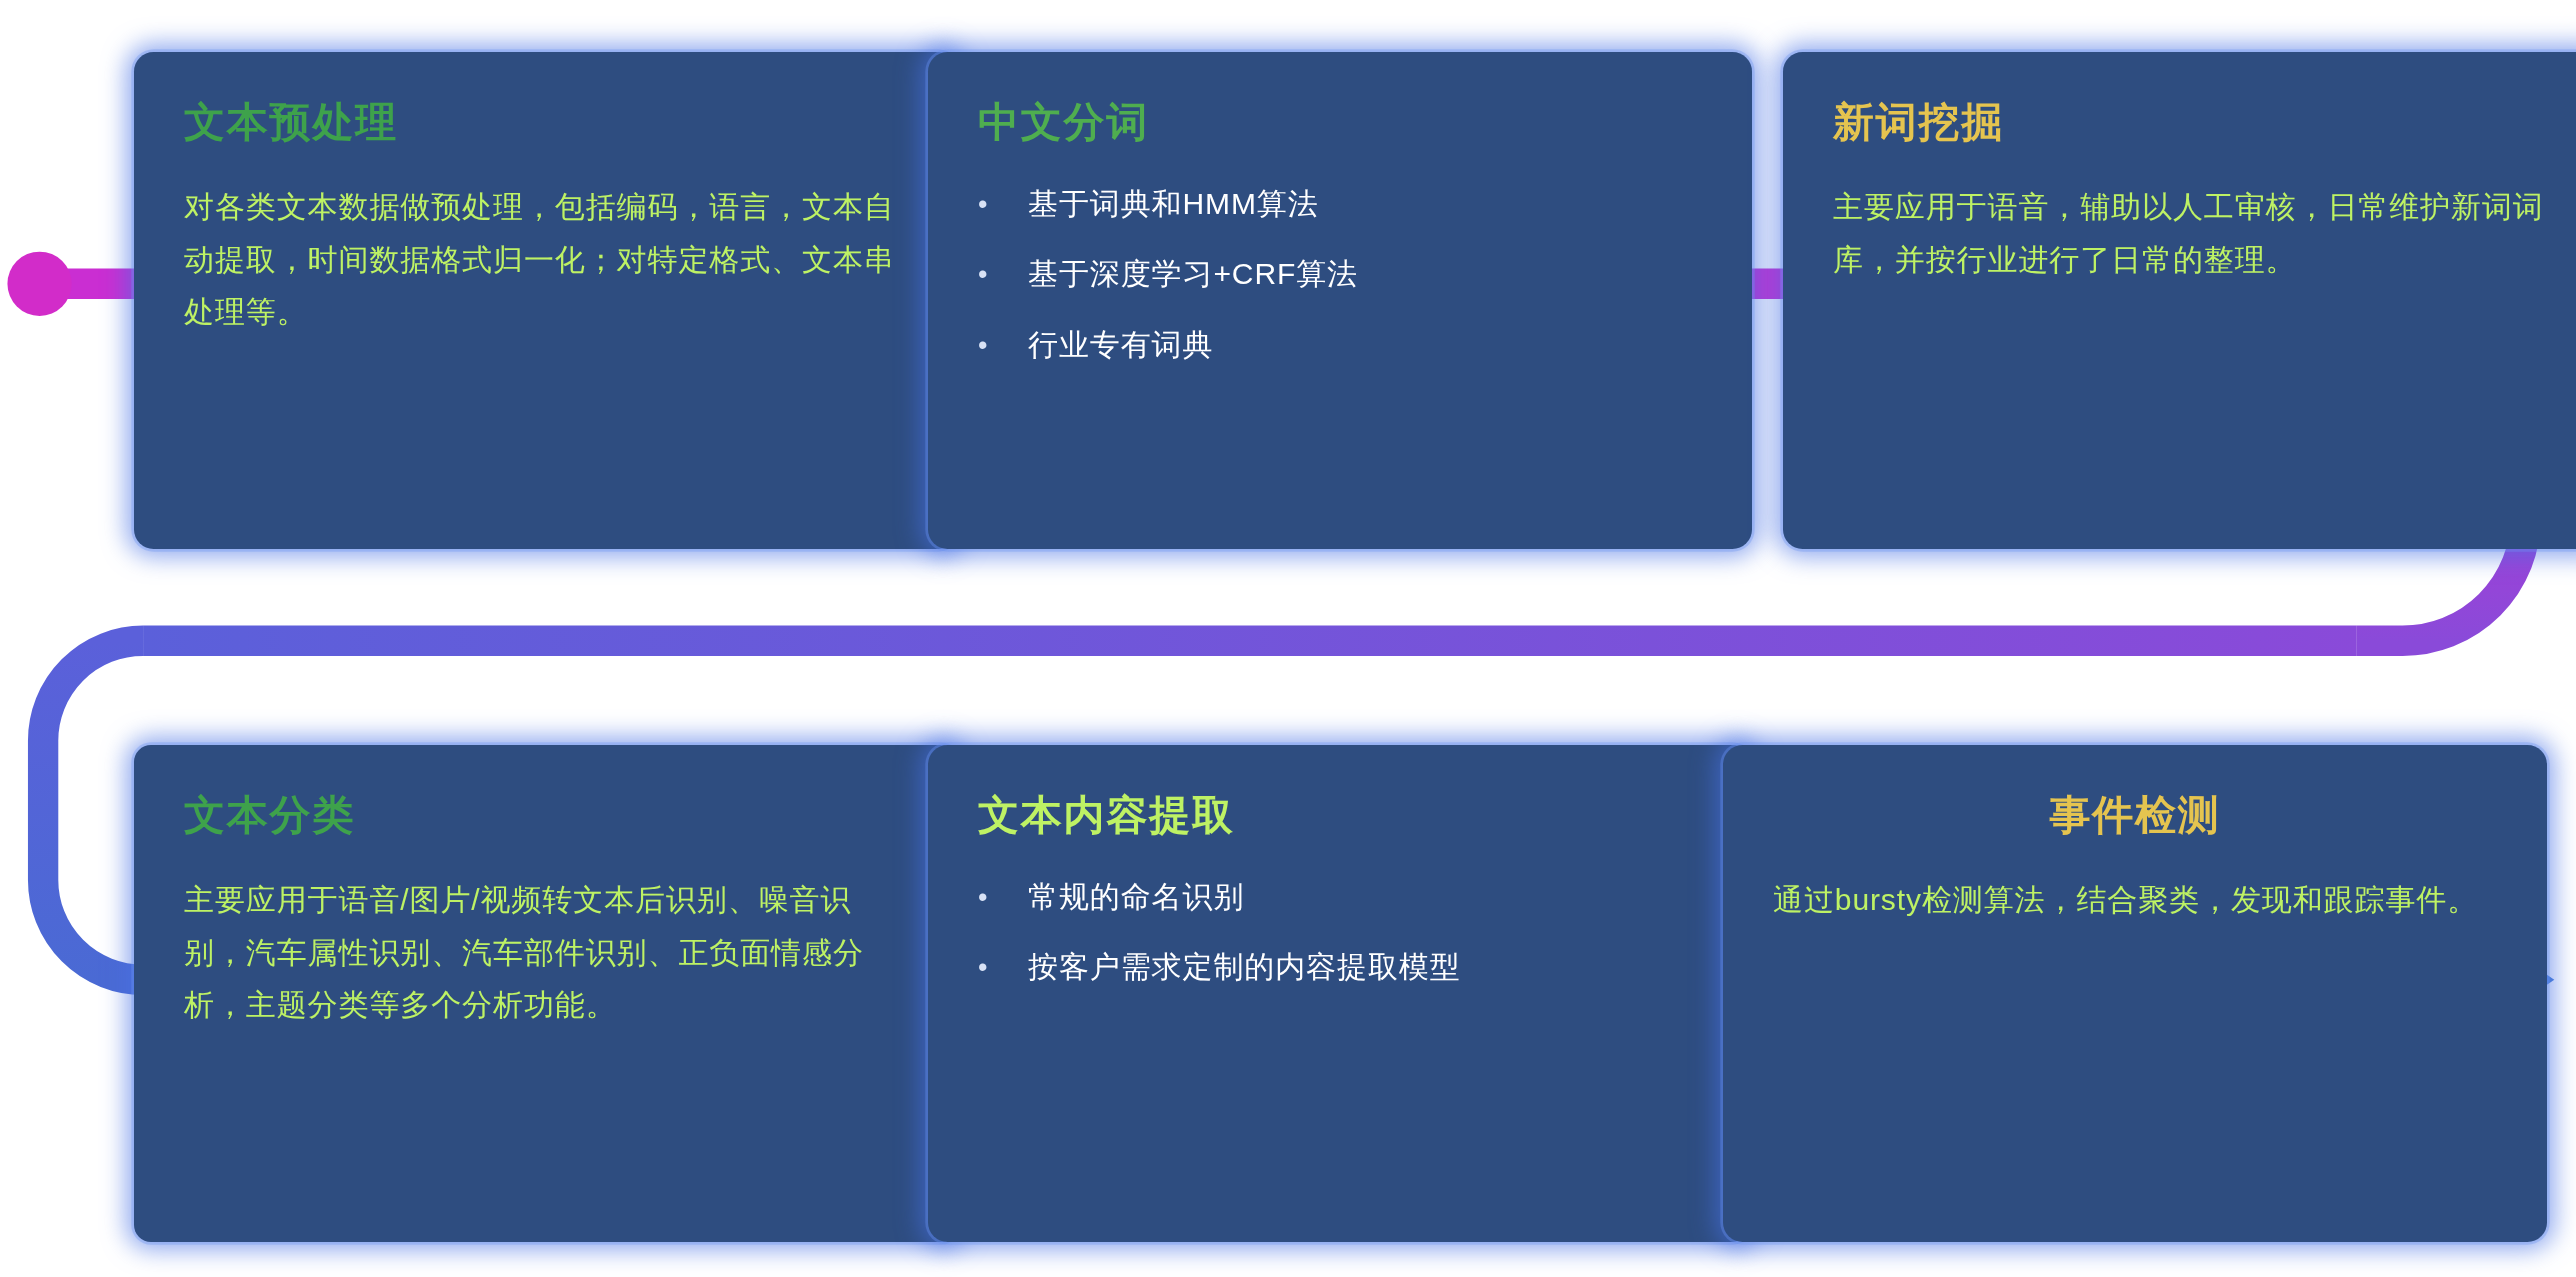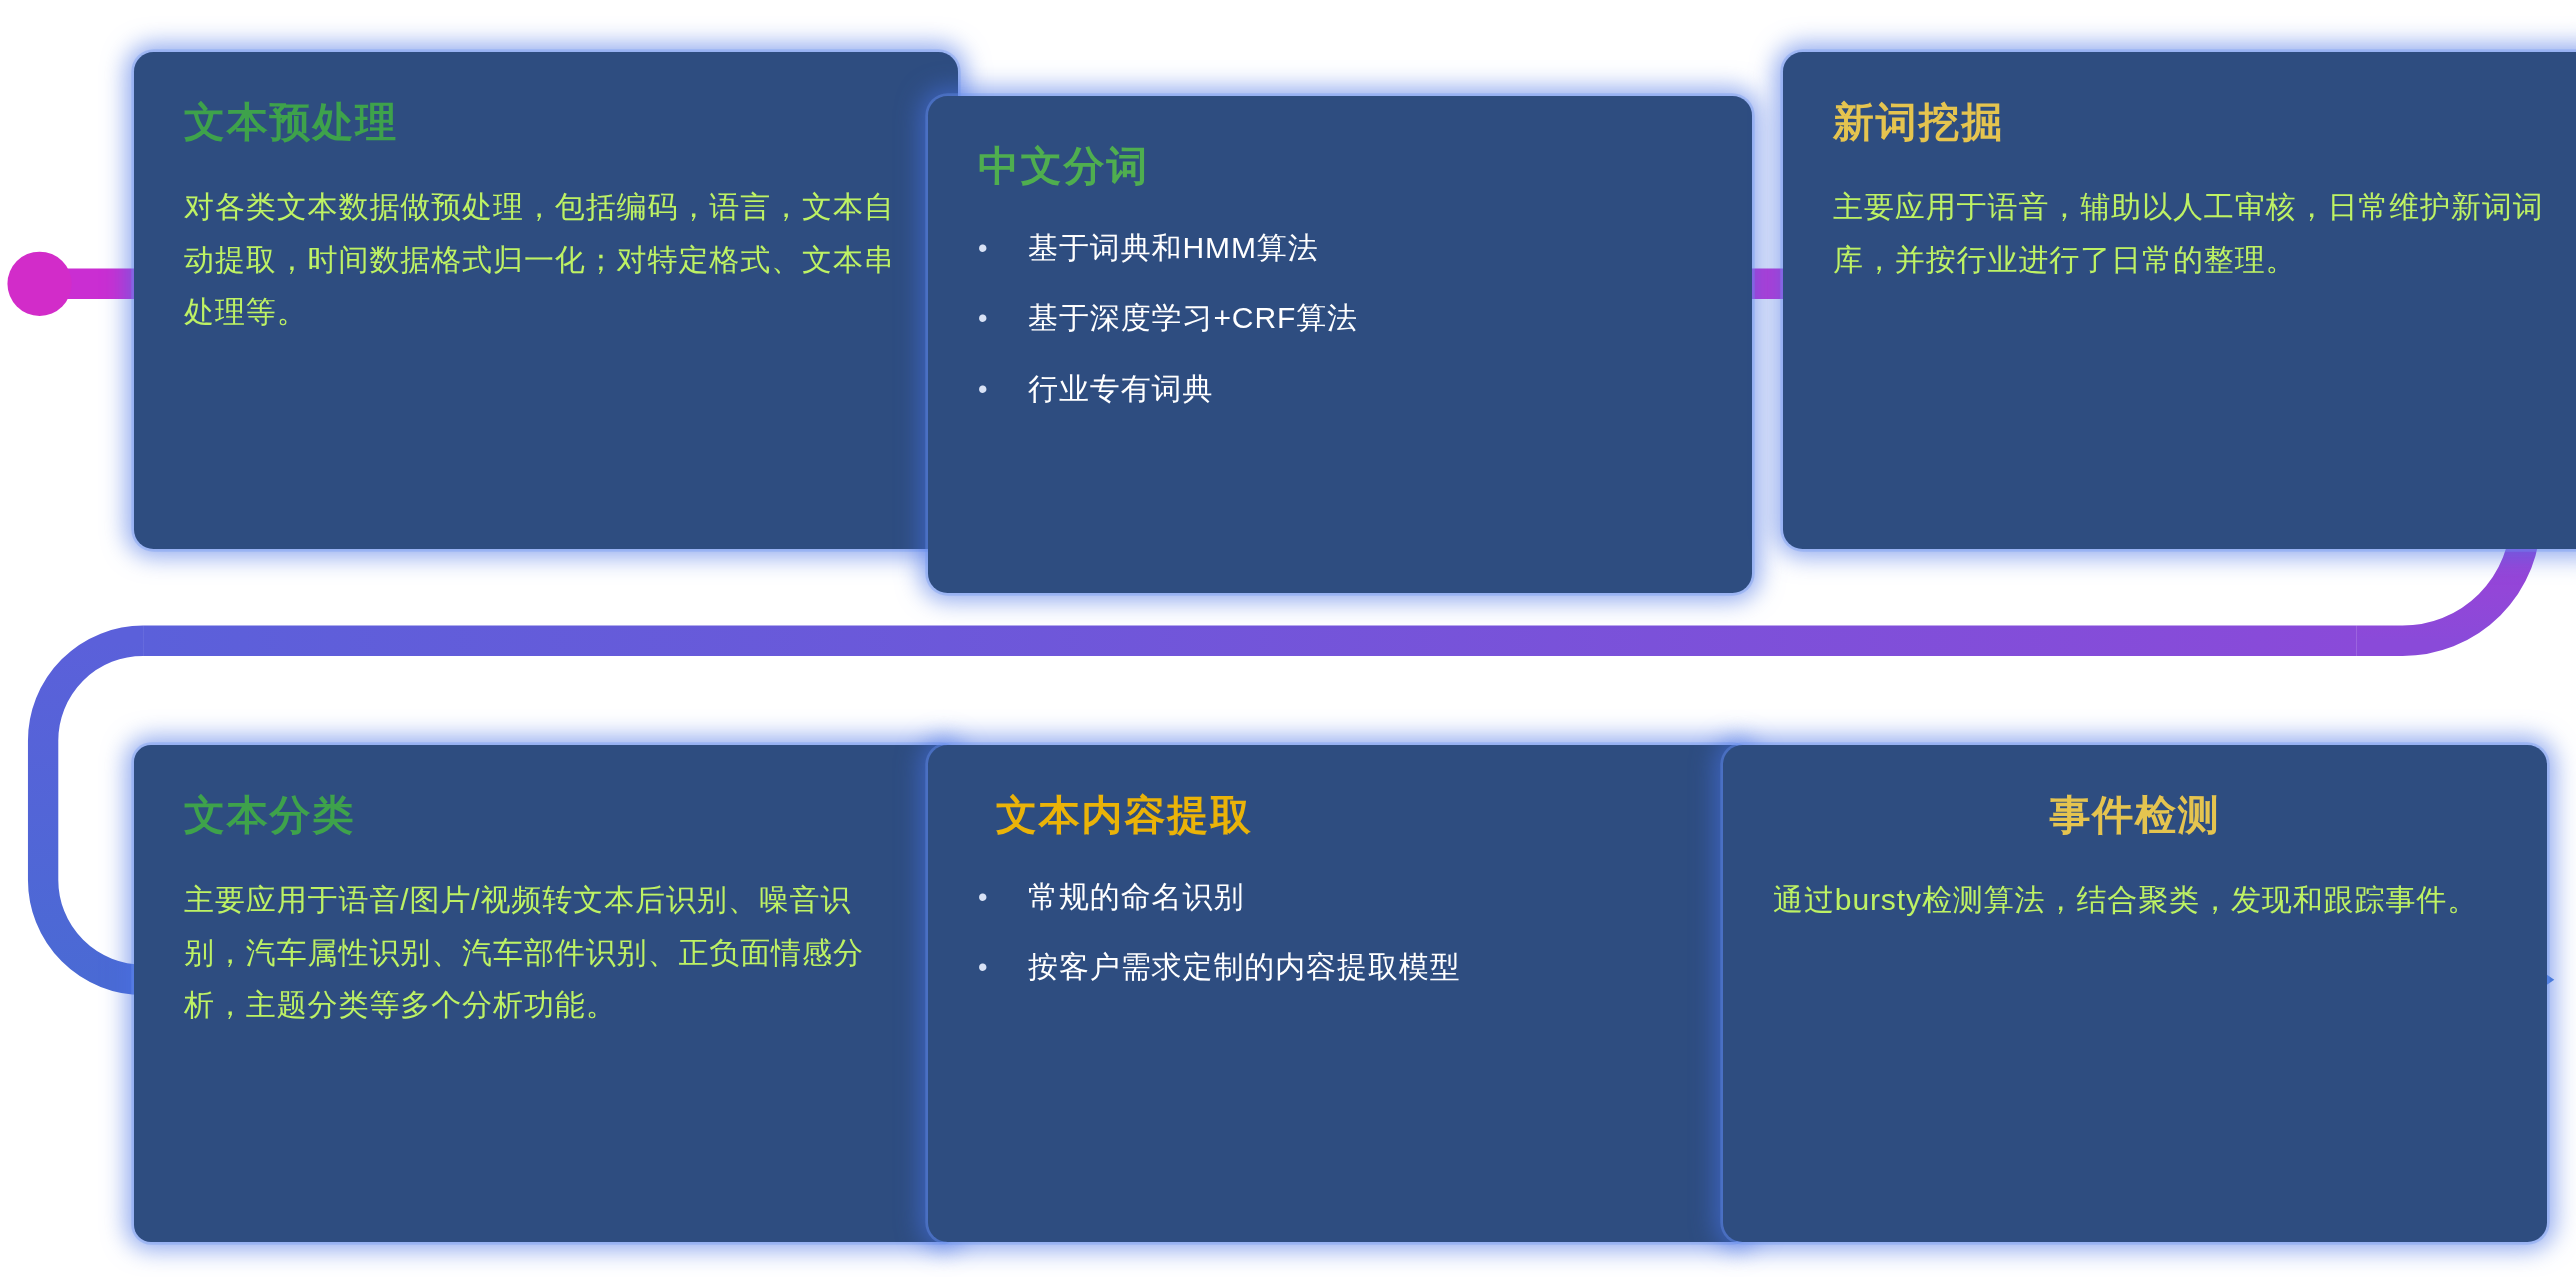--- a/index.html
+++ b/index.html
@@ -26,21 +26,21 @@
     width: 824px;
     height: 497px;
     box-sizing: border-box;
     background: #2e4d80;
     border-radius: 19.6px;
     padding: 46px 50px;
     z-index: 2;
     box-shadow: 0 0 0 2.7px rgba(110,150,240,0.35), 0 0 23px 8px rgba(72,114,228,0.60);
   }
   .pos0 { left: 134px;  top: 52px;  }
-  .pos1 { left: 928px; top: 52px; margin-top: 44px;  }
+  .pos1 { left: 928px; top: 52px;  }
   .pos2 { left: 1783px; top: 52px;  }
   .pos3 { left: 134px;  top: 745px; border-radius: 17px; }
   .pos4 { left: 928px; top: 745px; }
   .pos5 { left: 1723px; top: 745px; }
   .card-title {
     margin: 0 0 34px 0;
     font-size: 41px;
     font-weight: bold;
     letter-spacing: 1.8px;
     line-height: 1.2;
@@ -144,21 +144,21 @@
     <h2 class="card-title" style="color: rgb(229, 196, 79);">新词挖掘</h2>
     <p class="card-body">主要应用于语音，辅助以人工审核，日常维护新词词库，并按行业进行了日常的整理。</p>
   </section>
 
   <section class="card pos3">
     <h2 class="card-title" style="color: rgb(62, 162, 75);">文本分类</h2>
     <p class="card-body">主要应用于语音/图片/视频转文本后识别、噪音识别，汽车属性识别、汽车部件识别、正负面情感分析，主题分类等多个分析功能。</p>
   </section>
 
   <section class="card pos4">
-    <h2 class="card-title" style="color: #eab308; margin-left: 18px;">文本内容提取</h2>
+    <h2 class="card-title" style="color: #bef264;">文本内容提取</h2>
     <ul class="bullet-list">
       <li class="bullet-item">
         <span class="bullet-marker">•</span>
         <span class="bullet-text">常规的命名识别</span>
       </li>
       <li class="bullet-item">
         <span class="bullet-marker">•</span>
         <span class="bullet-text">按客户需求定制的内容提取模型</span>
       </li>
     </ul>

